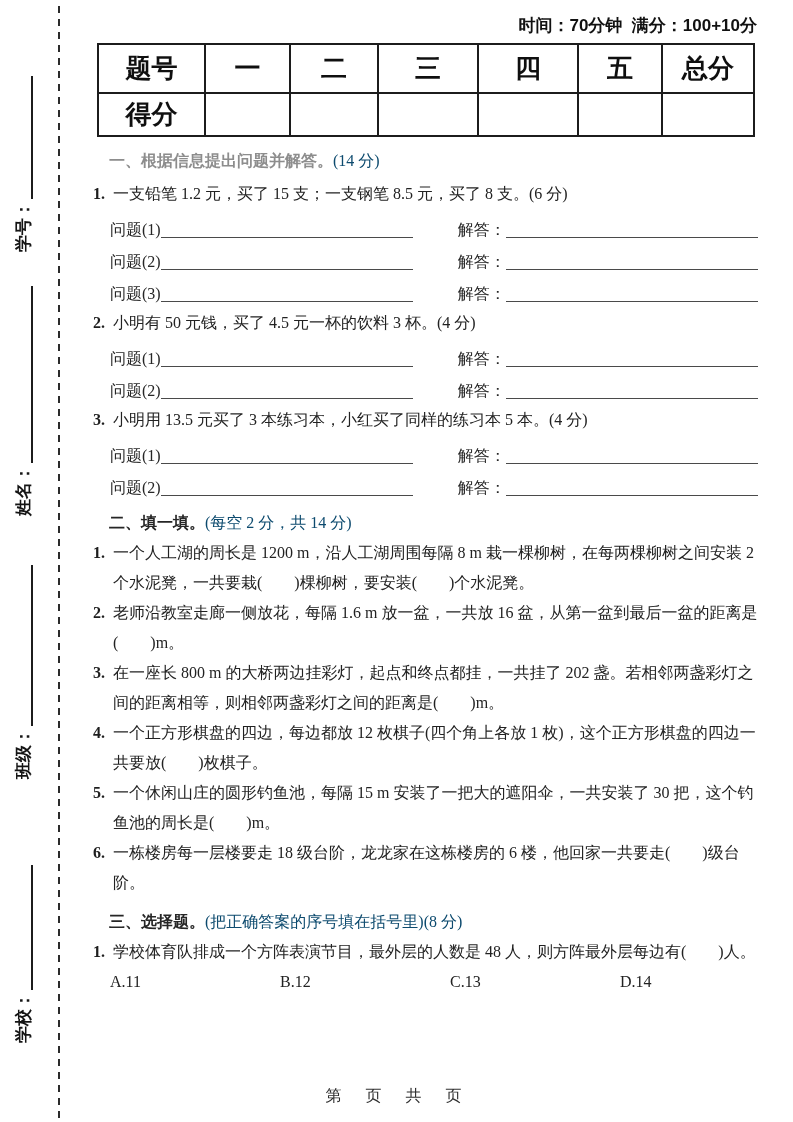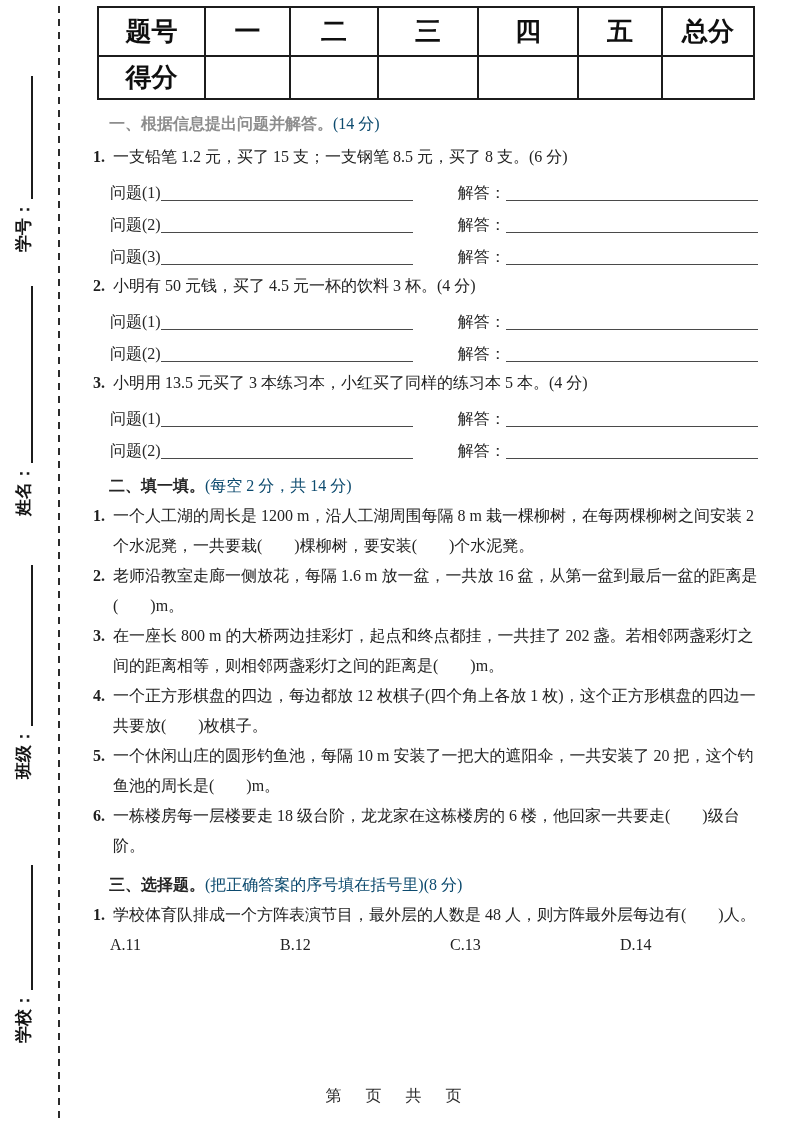--- a/index.html
+++ b/index.html
@@ -78,20 +78,21 @@
     <span>班级：</span>
     <span class="sf-line"></span>
   </div>
   <div class="side-field f-school">
     <span>学校：</span>
     <span class="sf-line"></span>
   </div>
 
   <div class="content">
 
+    <div class="meta">时间：70分钟  满分：100+10分</div>
 
     <table class="score-table">
       <colgroup>
         <col style="width:107px">
           <col style="width:85px">
           <col style="width:88px">
         <col style="width:100px">
           <col style="width:100px">
           <col style="width:84px">
           <col style="width:92px">
@@ -196,21 +197,21 @@
       <div class="prob">
         <span class="pnum">3.</span>
         <div class="ptext">在一座长 800 m 的大桥两边挂彩灯，起点和终点都挂，一共挂了 202 盏。若相邻两盏彩灯之间的距离相等，则相邻两盏彩灯之间的距离是(　　)m。</div>
       </div>
       <div class="prob">
         <span class="pnum">4.</span>
         <div class="ptext">一个正方形棋盘的四边，每边都放 12 枚棋子(四个角上各放 1 枚)，这个正方形棋盘的四边一共要放(　　)枚棋子。</div>
       </div>
       <div class="prob">
         <span class="pnum">5.</span>
-        <div class="ptext">一个休闲山庄的圆形钓鱼池，每隔 10 m 安装了一把大的遮阳伞，一共安装了 20 把，这个钓鱼池的周长是(　　)m。</div>
+        <div class="ptext">一个休闲山庄的圆形钓鱼池，每隔 15 m 安装了一把大的遮阳伞，一共安装了 30 把，这个钓鱼池的周长是(　　)m。</div>
       </div>
       <div class="prob">
         <span class="pnum">6.</span>
         <div class="ptext">一栋楼房每一层楼要走 18 级台阶，龙龙家在这栋楼房的 6 楼，他回家一共要走(　　)级台阶。</div>
       </div>
     </div>
 
     <div class="sec sec3">
       <div class="sec-head sec-dark">
         <span class="sec-title">三、选择题。</span><span class="sec-pts">(把正确答案的序号填在括号里)(8 分)</span>

